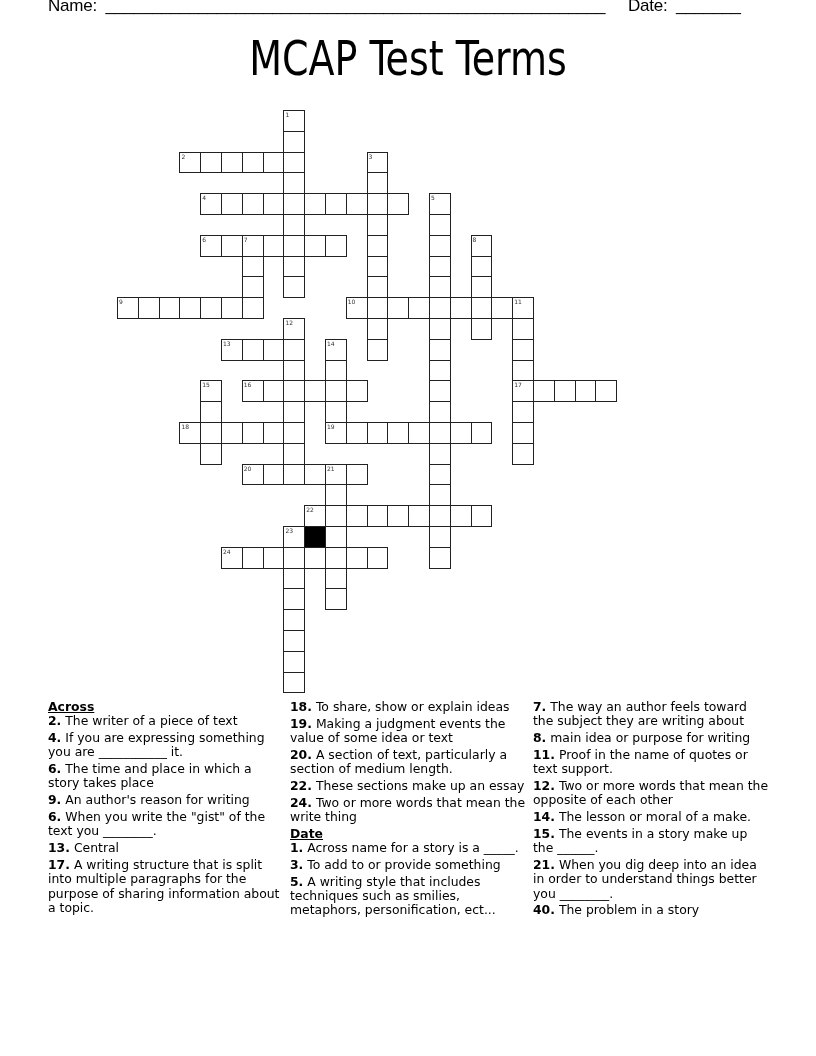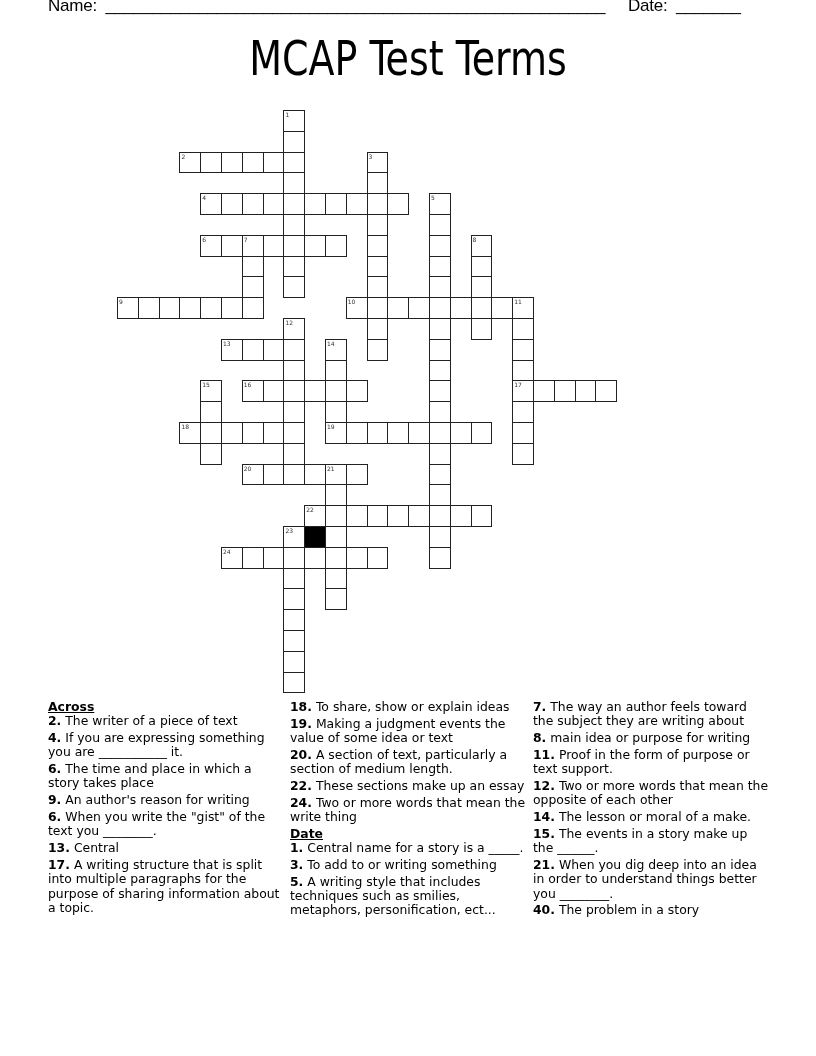--- a/index.html
+++ b/index.html
@@ -247,27 +247,27 @@
   <div class="clue"><b>17.</b> <span>A writing structure that is split into multiple paragraphs for the purpose of sharing information about a topic.</span></div>
 </div>
 
 <div class="clues" id="col2">
   <div class="clue"><b>18.</b> <span>To share, show or explain ideas</span></div>
   <div class="clue"><b>19.</b> <span>Making a judgment events the value of some idea or text</span></div>
   <div class="clue"><b>20.</b> <span>A section of text, particularly a section of medium length.</span></div>
   <div class="clue"><b>22.</b> <span>These sections make up an essay</span></div>
   <div class="clue"><b>24.</b> <span>Two or more words that mean the write thing</span></div>
   <span class="section">Date</span>
-  <div class="clue"><b>1.</b> <span>Central name for a story is a _____.</span></div>
-  <div class="clue"><b>3.</b> <span>To add to or writing something</span></div>
+  <div class="clue"><b>1.</b> <span>Across name for a story is a _____.</span></div>
+  <div class="clue"><b>3.</b> <span>To add to or provide something</span></div>
   <div class="clue"><b>5.</b> <span>A writing style that includes techniques such as smilies, metaphors, personification, ect...</span></div>
 </div>
 
 <div class="clues" id="col3">
   <div class="clue"><b>7.</b> <span>The way an author feels toward the subject they are writing about</span></div>
   <div class="clue"><b>8.</b> <span>main idea or purpose for writing</span></div>
-  <div class="clue"><b>11.</b> <span>Proof in the form of purpose or text support.</span></div>
+  <div class="clue"><b>11.</b> <span>Proof in the name of quotes or text support.</span></div>
   <div class="clue"><b>12.</b> <span>Two or more words that mean the opposite of each other</span></div>
   <div class="clue"><b>14.</b> <span>The lesson or moral of a make.</span></div>
   <div class="clue"><b>15.</b> <span>The events in a story make up the ______.</span></div>
   <div class="clue"><b>21.</b> <span>When you dig deep into an idea in order to understand things better you ________.</span></div>
   <div class="clue"><b>40.</b> <span>The problem in a story</span></div>
 </div>
 
 </body></html>

